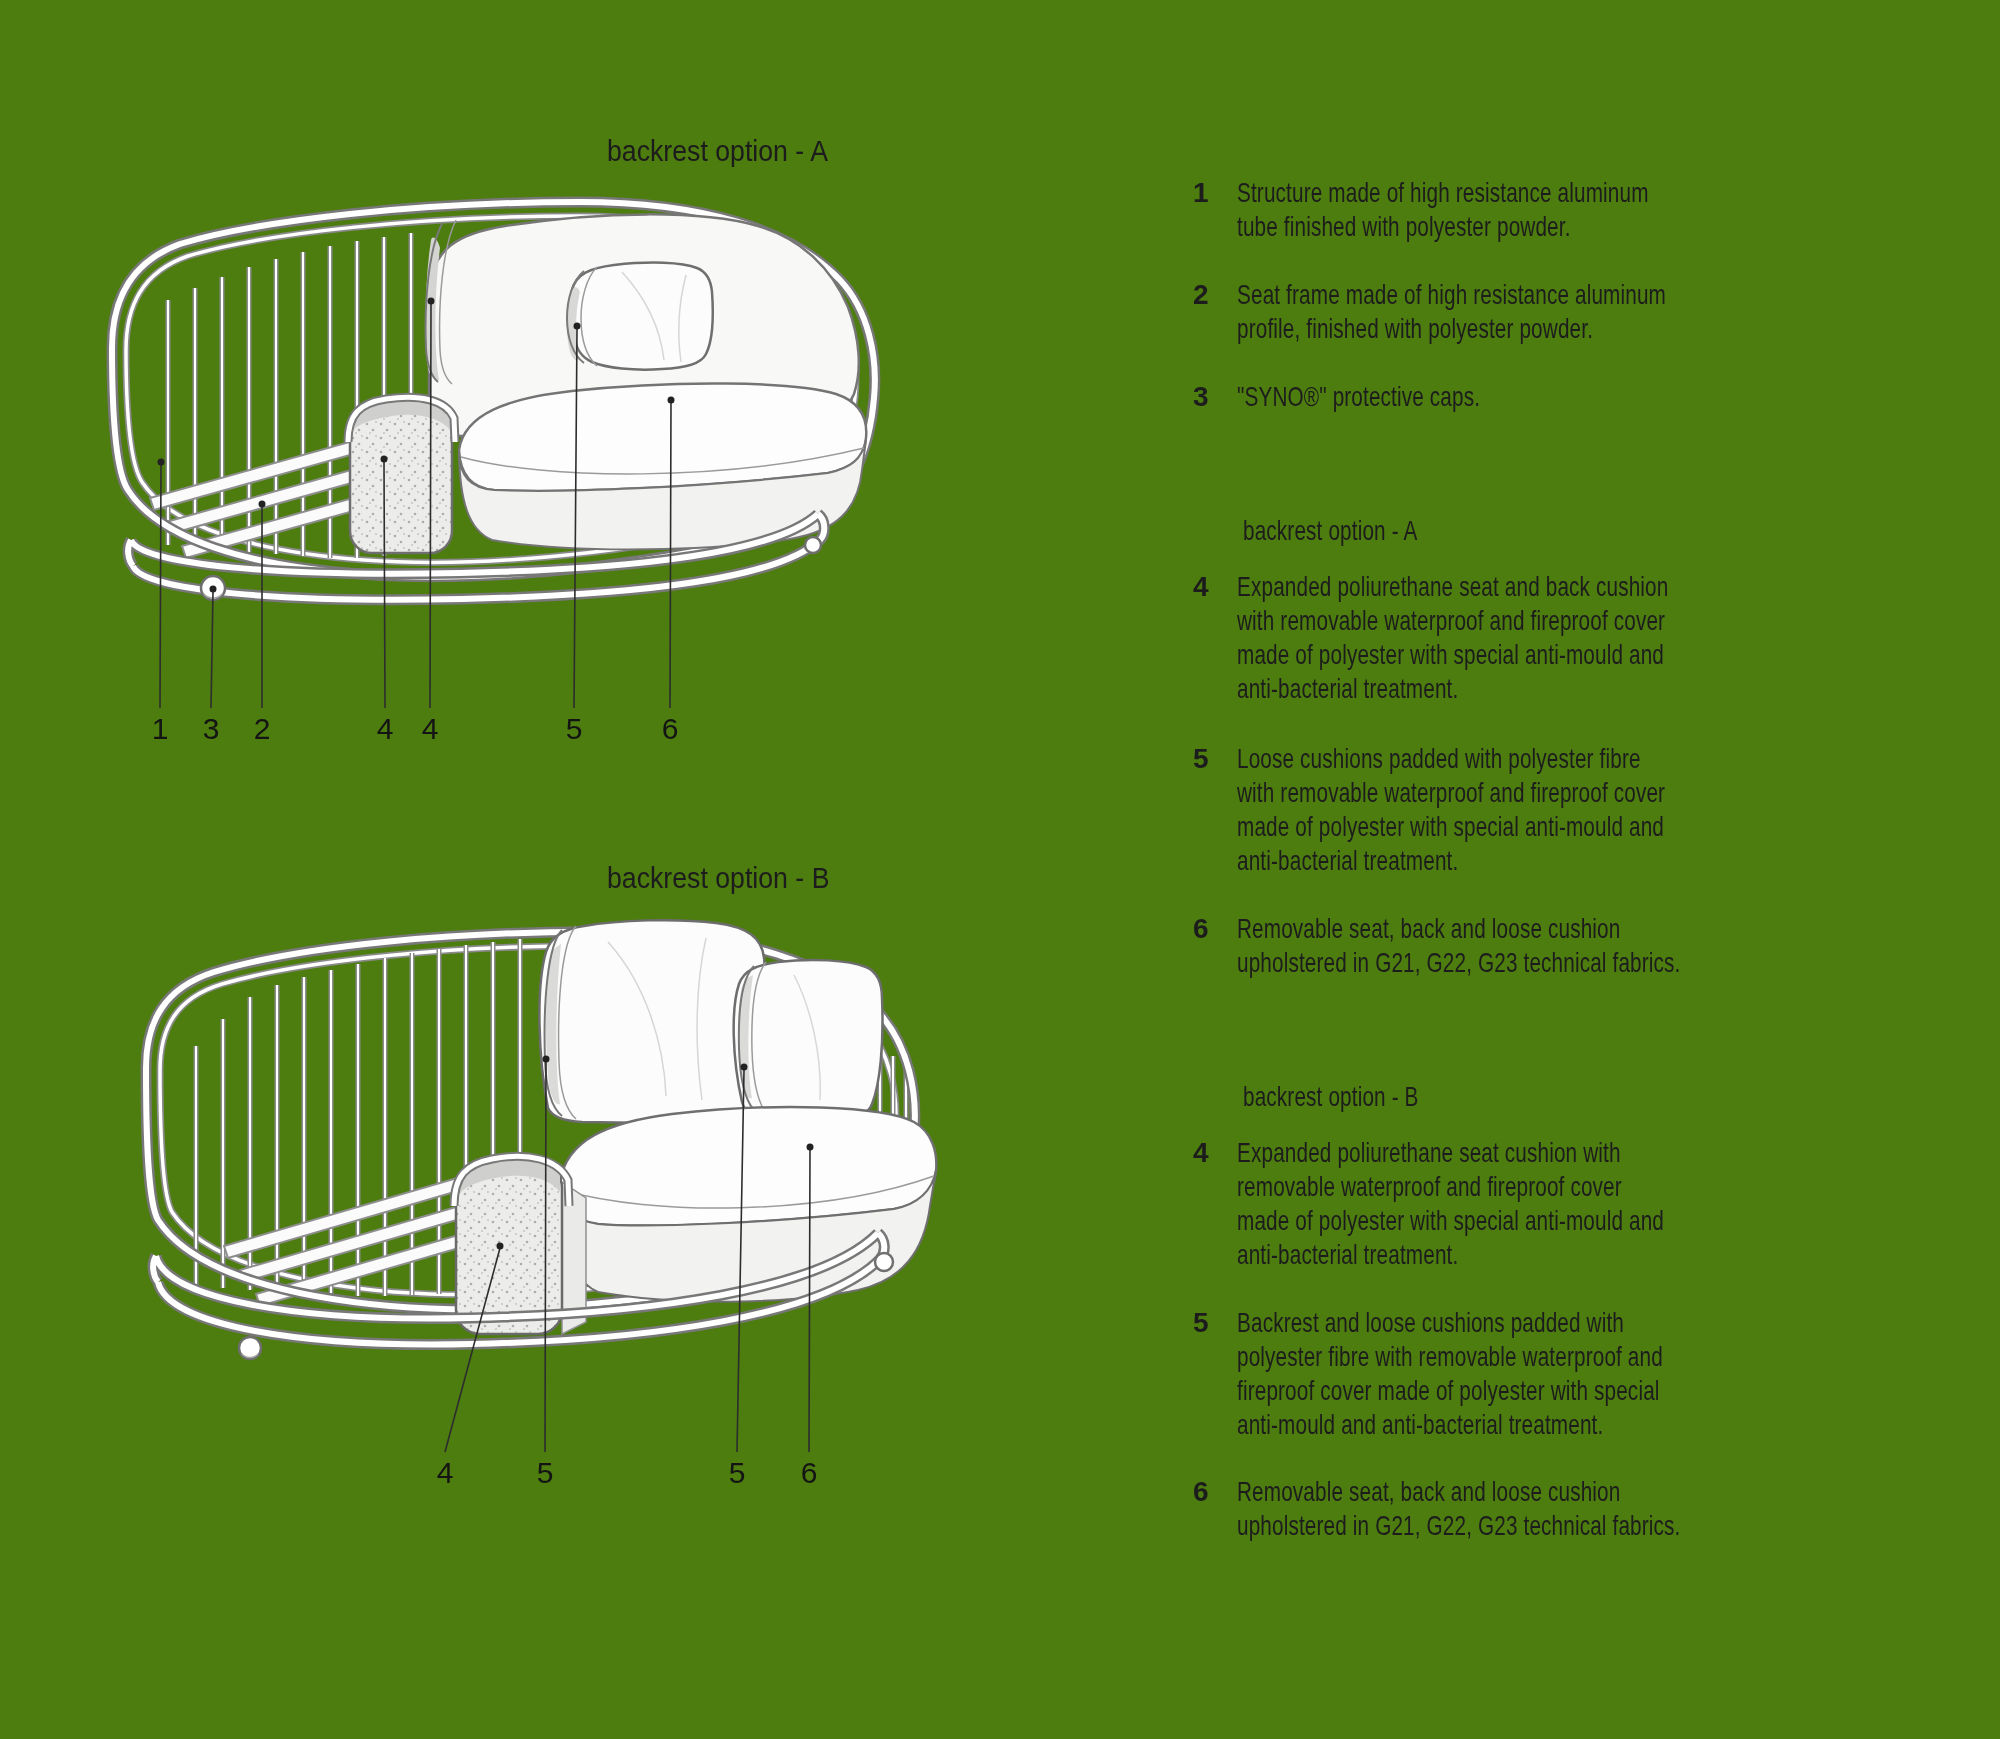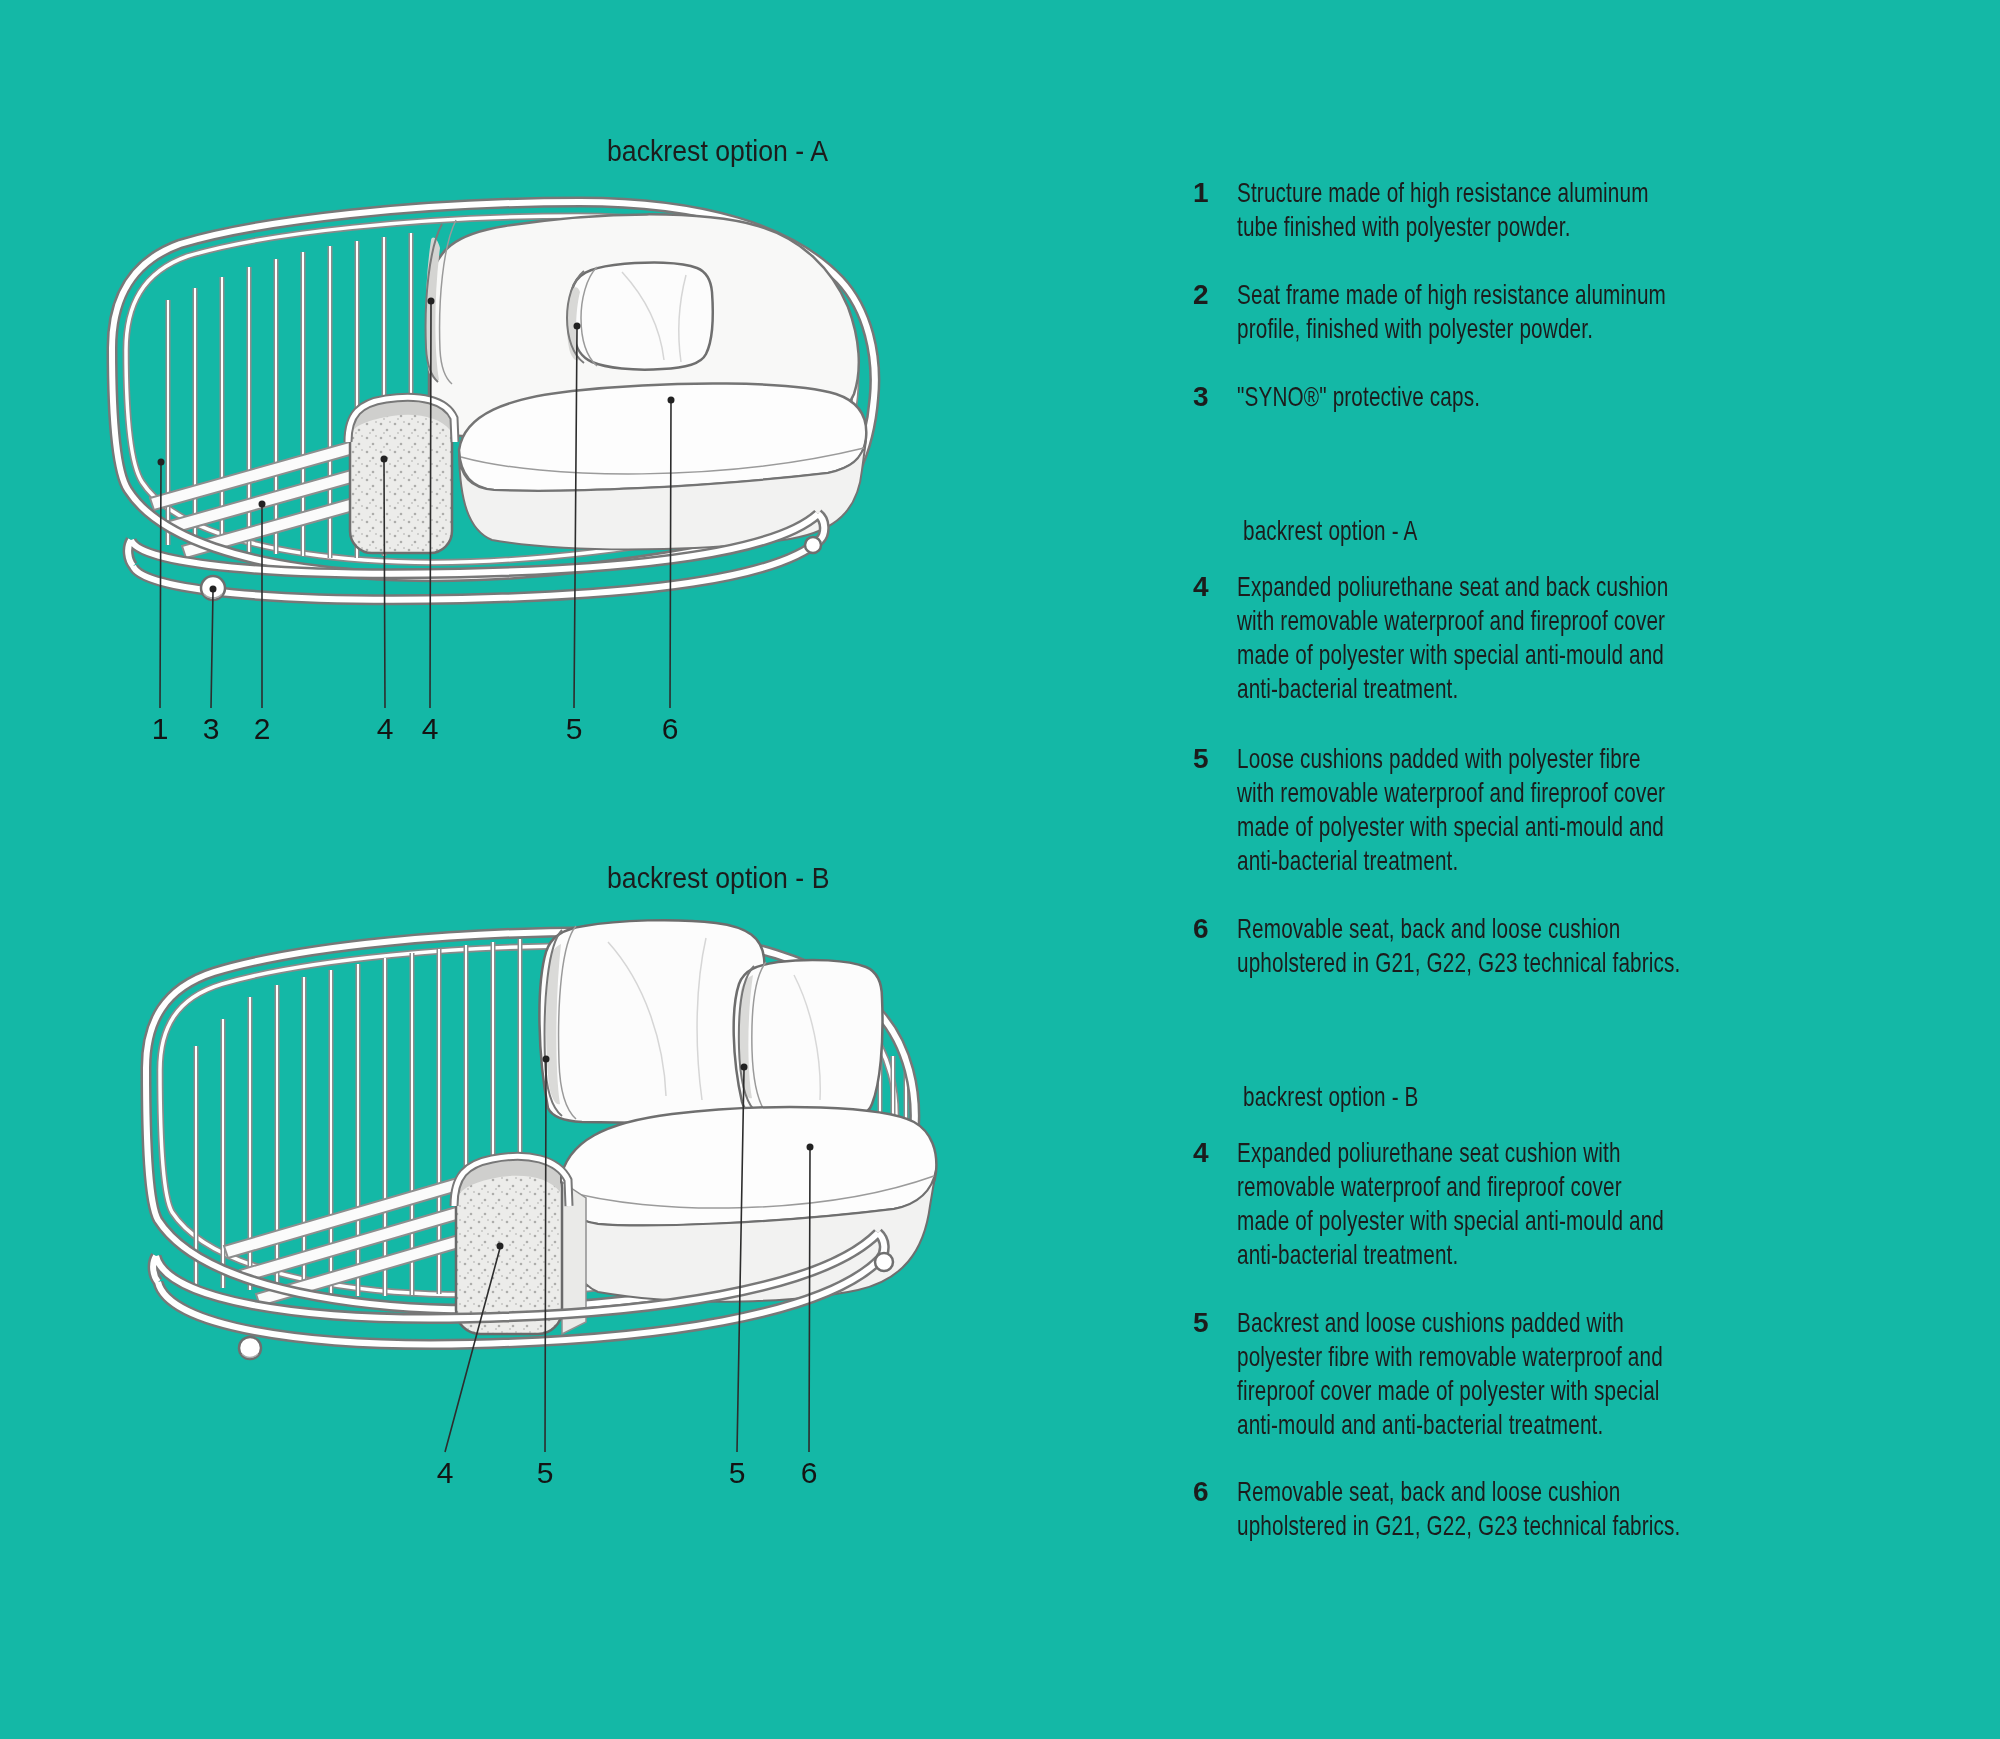--- a/index.html
+++ b/index.html
@@ -1,17 +1,17 @@
 <!DOCTYPE html>
 <html><head>
 <meta charset="utf-8">
 <style>
   html,body { margin:0; padding:0; background:#ffffff; }
   .page {
-    position:relative; width:2000px; height:1739px; background:#14b8a6;
+    position:relative; width:2000px; height:1739px; background:#4d7c0f;
     font-family:"Liberation Sans", sans-serif; color:#1c1c1c; overflow:hidden;
   }
   .artwork { position:absolute; left:0; top:0; }
   .fig-title {
     position:absolute; font-size:29px; line-height:34px; color:#1c1c1c;
     transform:scaleX(0.92); transform-origin:0 0; white-space:nowrap;
   }
   .callout-num {
     position:absolute; font-size:30px; line-height:34px; color:#141414;
     transform:translateX(-50%); text-align:center;

